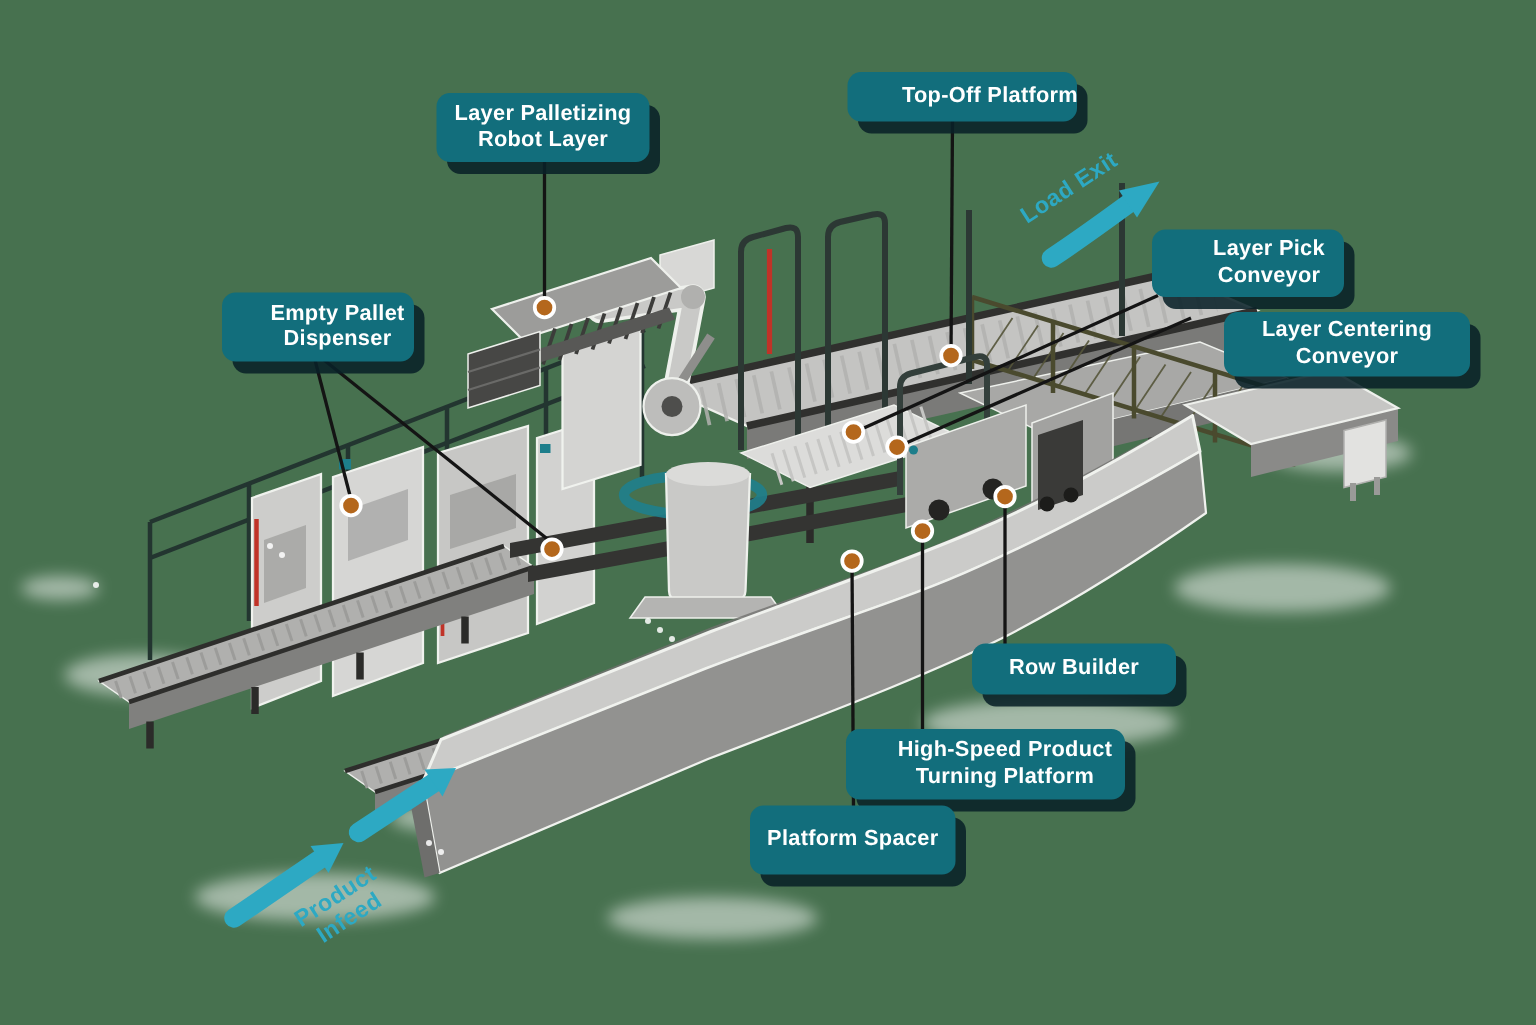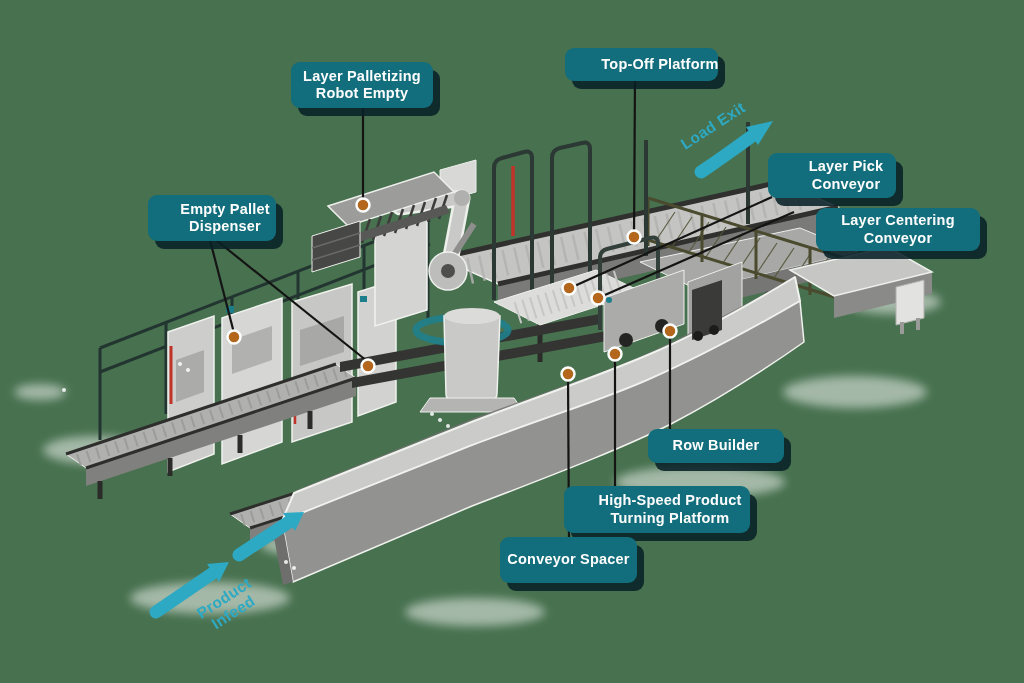--- a/index.html
+++ b/index.html
@@ -278,21 +278,21 @@
       <circle cx="670" cy="331" r="6.5"></circle>
       <circle cx="615" cy="354" r="6.5"></circle>
       <circle cx="568" cy="374" r="6.5"></circle>
       <circle cx="368" cy="366" r="6.5"></circle>
       <circle cx="234" cy="337" r="6.5"></circle>
     </g>
   </svg>
 
   <div class="callout c0">
     <span>Layer Palletizing</span>
-    <span>Robot Empty</span>
+    <span>Robot Layer</span>
   </div>
   <div class="callout c1">
     <span>Top-Off Platform</span>
   </div>
   <div class="callout c2">
     <span>Layer Pick</span>
     <span>Conveyor</span>
   </div>
   <div class="callout c3">
     <span>Layer Centering</span>
@@ -303,21 +303,21 @@
     <span>Dispenser</span>
   </div>
   <div class="callout c5">
     <span>Row Builder</span>
   </div>
   <div class="callout c6">
     <span>High-Speed Product</span>
     <span>Turning Platform</span>
   </div>
   <div class="callout c7">
-    <span>Conveyor Spacer</span>
+    <span>Platform Spacer</span>
   </div>
 
   <div class="flowtext f0">
     <span>Load Exit</span>
   </div>
   <div class="flowtext f1">
     <span>Product</span>
     <span>Infeed</span>
   </div>
 

